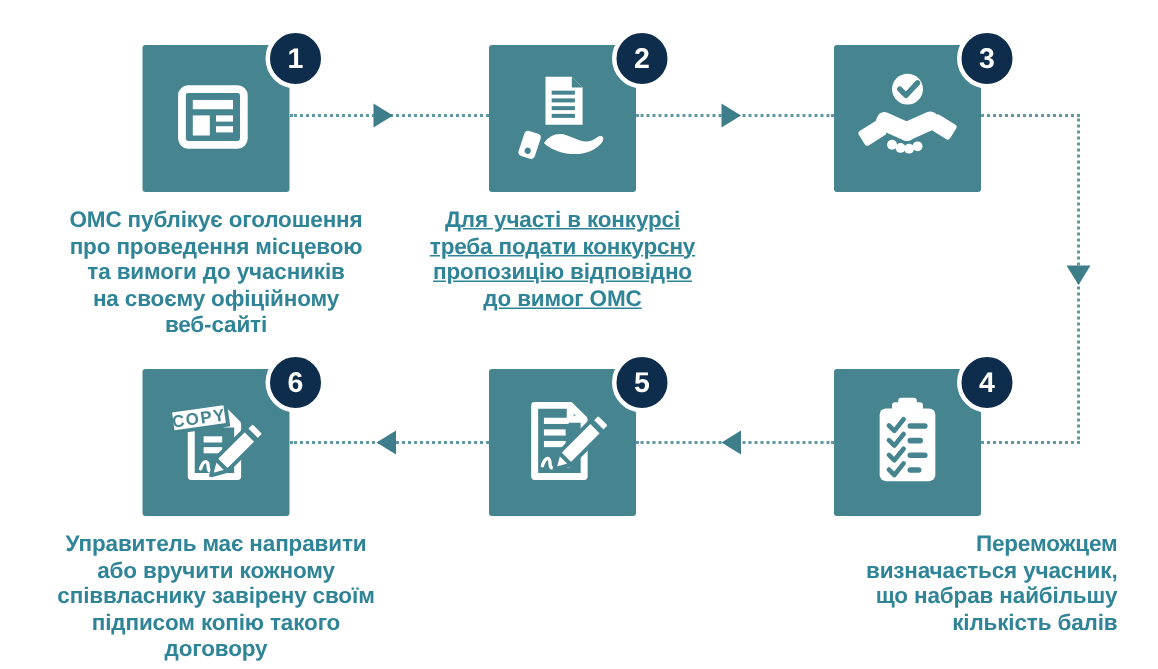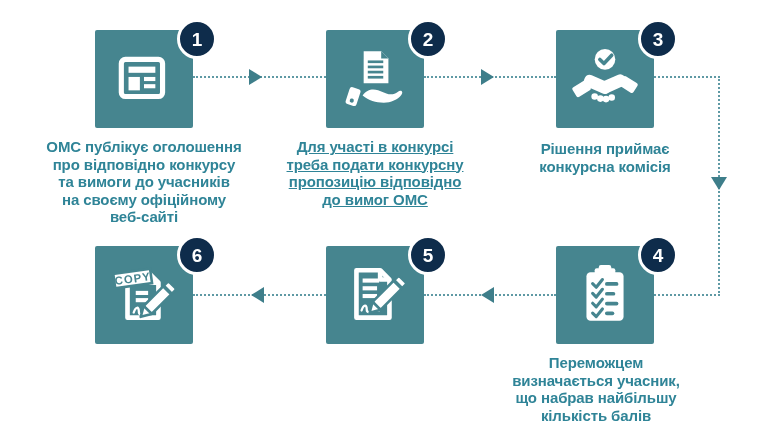--- a/index.html
+++ b/index.html
@@ -32,21 +32,21 @@
   #sq1 { left:95px;  top:30px; }
   #sq2 { left:326px; top:30px; }
   #sq3 { left:556px; top:30px; }
   #sq4 { left:556px; top:246px; }
   #sq5 { left:326px; top:246px; }
   #sq6 { left:95px;  top:246px; }
   
   #tx1 { left:22px;  top:138px; }
   #tx2 { left:253px; top:138px;text-decoration:underline; }
   #tx3 { left:483px; top:140px; }
-  #tx4 { left:474px; top:354px; }
+  #tx4 { left:501px; top:354px;text-align:right; }
   #tx5 { left:253px; top:354px; }
   #tx6 { left:22px;  top:354px; }
 </style>
 </head>
 <body>
 
 <div class="canvas">
 
   <div class="dot-h" style="left:193px; top:76px; width:133px;"></div>
   <div class="arr arr-r" style="left:249px; top:69px;"></div>
@@ -71,21 +71,21 @@
       <rect x="17" y="20" width="26" height="6" fill="#fff"></rect>
       <rect x="17" y="30" width="11" height="13" fill="#fff"></rect>
       <rect x="32" y="30" width="11" height="4" fill="#fff"></rect>
       <rect x="32" y="37" width="11" height="4" fill="#fff"></rect>
     </svg>
     <div class="badge">
         <span>1</span>
       </div>
   </div>
   <div class="step-text" id="tx1">ОМС публікує оголошення
-про відповідно конкурсу
+про проведення місцевою
 та вимоги до учасників
 на своєму офіційному
 веб-сайті</div>
 
   <div class="square" id="sq2">
     <svg class="icon" viewBox="0 0 64 64">
       <path d="M21 5 h17 l7 7 v24 h-24 z" fill="#fff"></path>
       <path d="M38 5 l7 7 h-7 z" fill="#46858F"></path>
       <rect x="25" y="14" width="15" height="2.6" fill="#46858F"></rect>
       <rect x="25" y="19" width="15" height="2.6" fill="#46858F"></rect>
@@ -116,22 +116,20 @@
       <rect x="26" y="31" width="27" height="12" rx="5" transform="rotate(-24 39 37)" fill="#fff"></rect>
       <circle cx="22" cy="49" r="3.2" fill="#fff"></circle>
       <circle cx="27.5" cy="51" r="3.2" fill="#fff"></circle>
       <circle cx="33" cy="51.5" r="3.2" fill="#fff"></circle>
       <circle cx="38.5" cy="50" r="3.2" fill="#fff"></circle>
     </svg>
     <div class="badge">
         <span>3</span>
       </div>
   </div>
-  <div class="step-text" id="tx3">Рішення приймає
-конкурсна комісія</div>
 
   <div class="square" id="sq4">
     <svg class="icon" viewBox="0 0 64 64">
       <rect x="26" y="3" width="12" height="6" rx="2" fill="#fff"></rect>
       <rect x="22" y="6" width="20" height="7" rx="2" fill="#fff"></rect>
       <rect x="14" y="10" width="36" height="47" rx="4" fill="#fff"></rect>
       <path d="M20 21 l3.5 3.5 l6 -7.5" stroke="#46858F" stroke-width="3" fill="none" stroke-linecap="round" stroke-linejoin="round"></path>
       <rect x="32" y="19.5" width="13" height="3.6" rx="1.8" fill="#46858F"></rect>
       <path d="M20 30.5 l3.5 3.5 l6 -7.5" stroke="#46858F" stroke-width="3" fill="none" stroke-linecap="round" stroke-linejoin="round"></path>
       <rect x="32" y="29" width="10" height="3.6" rx="1.8" fill="#46858F"></rect>
@@ -182,14 +180,19 @@
       <g transform="rotate(45 44 38)">
         <rect x="38.5" y="16" width="11" height="34" rx="2" fill="#fff" stroke="#46858F" stroke-width="2.5"></rect>
         <rect x="38.5" y="21" width="11" height="3.5" fill="#46858F"></rect>
         <path d="M38.5 50 h11 l-5.5 9.5 z" fill="#fff" stroke="#46858F" stroke-width="2.5" stroke-linejoin="round"></path>
       </g>
     </svg>
     <div class="badge">
         <span>6</span>
       </div>
   </div>
+  <div class="step-text" id="tx6">Управитель має направити
+або вручити кожному
+співвласнику завірену своїм
+підписом копію такого
+договору</div>
 
 </div>
 
 </body></html>

